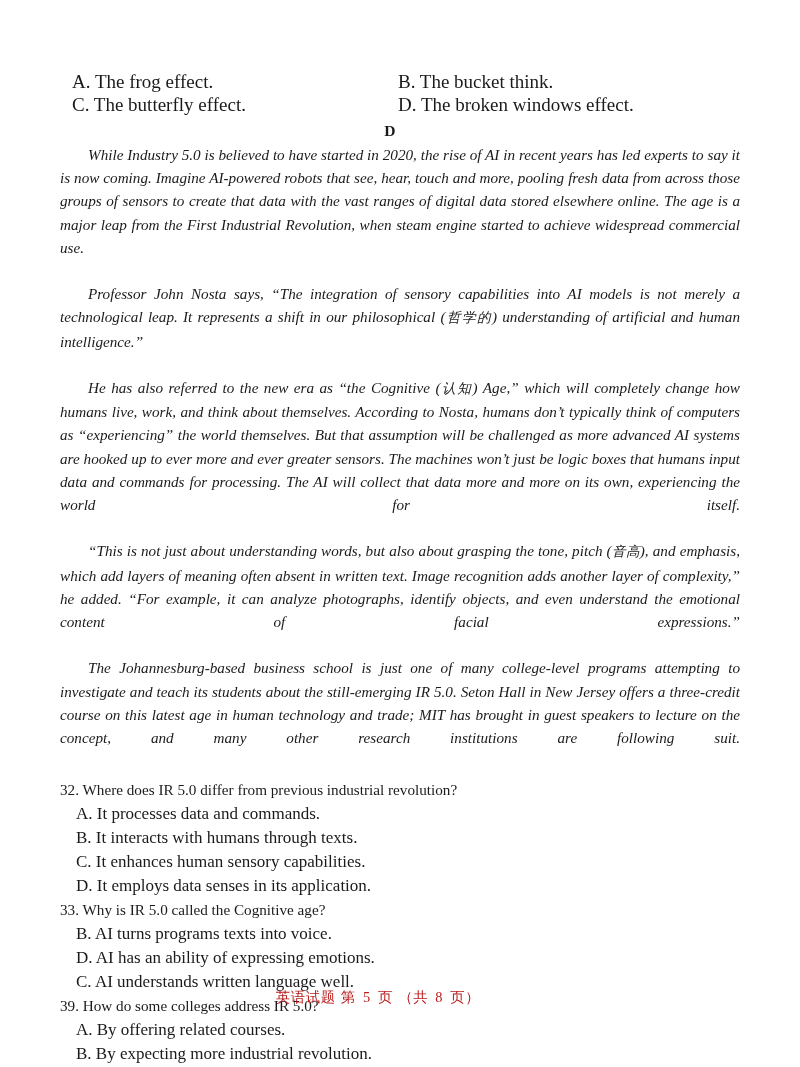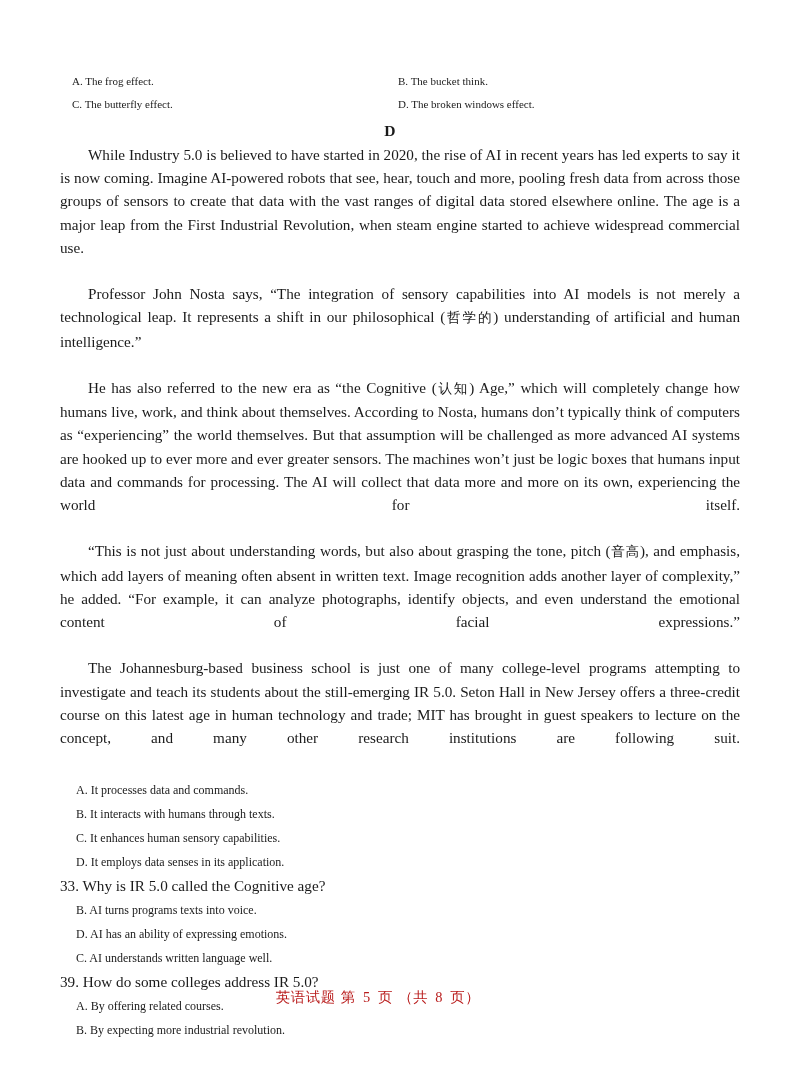--- a/index.html
+++ b/index.html
@@ -28,21 +28,21 @@
     position: absolute;
     left: 60px;
     top: 70px;
     width: 680px;
   }
 
   
   .opt-row {
     display: flex;
     width: 100%;
-    font-size: 11px;
+    font-size: 19px;
     line-height: 23px;
     margin: 0;
   }
   .opt-row .col-left {
     width: 328px;
     padding-left: 12px;
     box-sizing: border-box;
     white-space: nowrap;
   }
   .opt-row .col-right {
@@ -66,20 +66,21 @@
   .para {
     text-align: justify;
     text-justify: inter-word;
     font-size: 15.2px;
     line-height: 23.2px;
     text-indent: 28px;
     margin: 0;
     width: 680px;
     -webkit-hyphens: none;
     hyphens: none;
+    font-style: italic;
   }
   .para + .para {
     margin-top: 0px;
   }
   .para::after{
     content: "";
     display: inline-block;
     width: 100%;
   }
 
@@ -93,21 +94,21 @@
     margin-top: 6px;
   }
   .q-stem {
     font-size: 15.2px;
     line-height: 24px;
     margin: 0;
     padding-left: 0px;
     white-space: nowrap;
   }
   .q-choice {
-    font-size: 12px;
+    font-size: 17px;
     line-height: 24px;
     margin: 0;
     padding-left: 16px;
     white-space: nowrap;
   }
   .q-block { margin-bottom: 0px; }
 
   
   .footer {
     position: absolute;
@@ -156,20 +157,21 @@
         <span>“This is not just about understanding words, but also about grasping the tone, pitch (</span><span class="cn">音高</span><span>), and emphasis, which add layers of meaning often absent in written text. Image recognition adds another layer of complexity,” he added. “For example, it can analyze photographs, identify objects, and even understand the emotional content of facial expressions.”</span>
       </p>
       <p class="para">
         <span>The Johannesburg-based business school is just one of many college-level programs attempting to investigate and teach its students about the still-emerging IR 5.0. Seton Hall in New Jersey offers a three-credit course on this latest age in human technology and trade; MIT has brought in guest speakers to lecture on the concept, and many other research institutions are following suit.</span>
       </p>
     </div>
 
     <div class="questions">
 
       <div class="q-block">
+        <p class="q-stem">32. Where does IR 5.0 differ from previous industrial revolution?</p>
         <p class="q-choice">A. It processes data and commands.</p>
         <p class="q-choice">B. It interacts with humans through texts.</p>
         <p class="q-choice">C. It enhances human sensory capabilities.</p>
         <p class="q-choice">D. It employs data senses in its application.</p>
       </div>
 
       <div class="q-block">
         <p class="q-stem">33. Why is IR 5.0 called the Cognitive age?</p>
         <p class="q-choice">B. AI turns programs texts into voice.</p>
         <p class="q-choice">D. AI has an ability of expressing emotions.</p>

